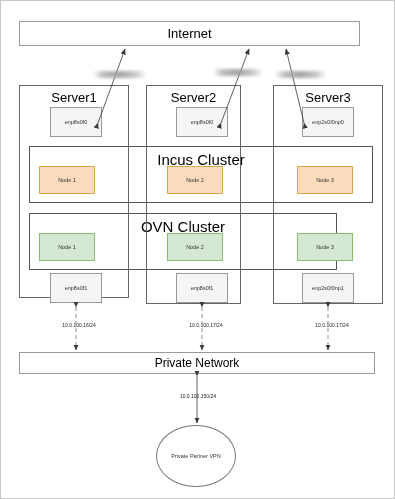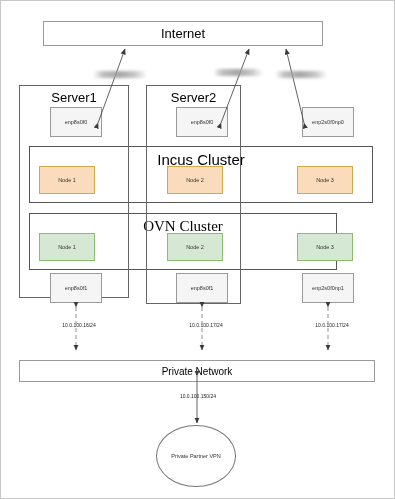--- a/index.html
+++ b/index.html
@@ -22,31 +22,30 @@
     box-sizing: border-box;
     background: #ffffff;
     border: 1px solid #808080;
     display: flex;
     align-items: center;
     justify-content: center;
     text-align: center;
   }
   
   #internet {
-    left: 18px; top: 20px; width: 280px; height: 25px;
+    left: 18px; top: 20px; width: 341px; height: 25px;
     border: 1px solid #9a9a9a;
     font-size: 13px;
     color: #000000;
-    margin-left: 24px;
   }
   
   #private-network {
-    left: 18px; top: 359px; width: 356px; height: 22px;
+    left: 18px; top: 351px; width: 356px; height: 22px;
     border: 1px solid #9a9a9a;
-    font-size: 10px;
+    font-size: 12px;
     color: #000000;
   }
   
   .server {
     border: 1px solid #666666;
     background: transparent;
     display: block;
     z-index: 3;
   }
   .server-title {
@@ -68,21 +67,21 @@
     z-index: 2;
   }
   .cluster-title {
     position: absolute;
     left: 0; right: 0; top: 4px;
     text-align: center;
     font-size: 15px;
     color: #000000;
   }
   #incus-cluster { left: 28px; top: 145px; width: 344px; height: 57px; }
-  #ovn-cluster   { left: 28px; top: 212px; width: 308px; height: 57px; font-family: Liberation Serif, serif; }
+  #ovn-cluster   { left: 28px; top: 212px; width: 308px; height: 57px; }
 
   
   .nic {
     border: 1px solid #9a9a9a;
     background: #f5f5f5;
     font-size: 5.5px;
     color: #333333;
     width: 52px;
     height: 30px;
     z-index: 5;
@@ -179,20 +178,23 @@
   <div class="smudge" id="smudge1"></div>
   <div class="smudge" id="smudge2"></div>
   <div class="smudge" id="smudge3"></div>
 
   <div class="box server" id="server1">
     <div class="server-title">Server1</div>
   </div>
   <div class="box server" id="server2">
     <div class="server-title">Server2</div>
   </div>
+  <div class="box server" id="server3">
+    <div class="server-title">Server3</div>
+  </div>
 
   <div class="box cluster" id="incus-cluster">
     <div class="cluster-title">Incus Cluster</div>
   </div>
   <div class="box cluster" id="ovn-cluster">
     <div class="cluster-title">OVN Cluster</div>
   </div>
 
   <div class="box nic" id="nic-s1-top">
     <span>enp8s0f0</span>

